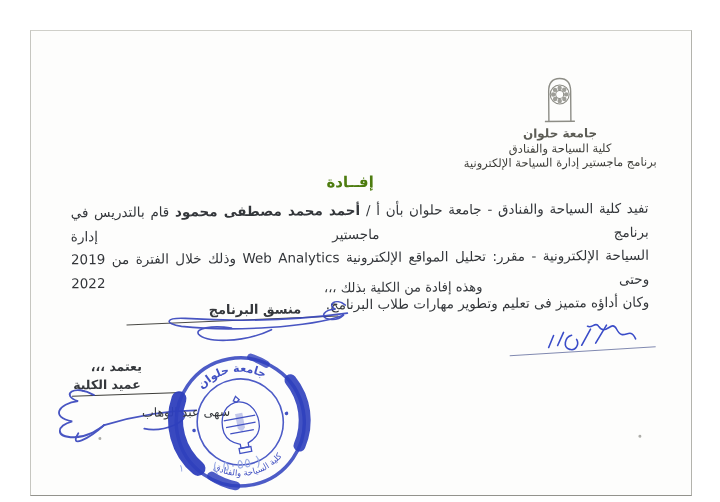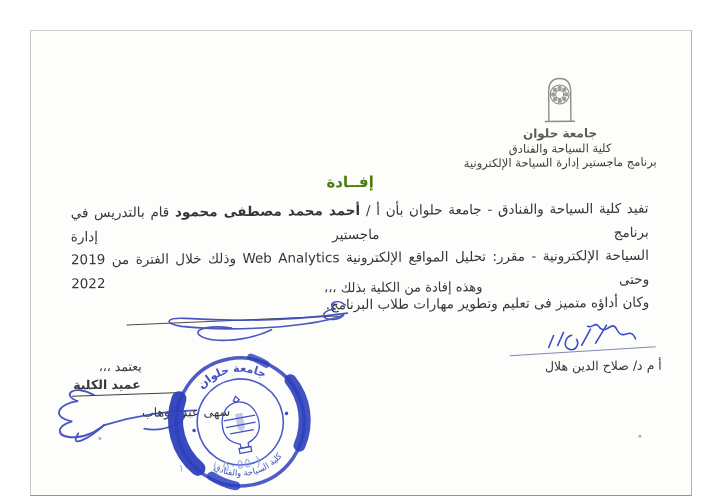--- a/index.html
+++ b/index.html
@@ -37,21 +37,21 @@
   .sig-right .t{position:absolute;top:0;right:30px;font-weight:bold;font-size:13px;white-space:nowrap;}
   .sig-right .n{position:absolute;top:51px;right:12px;font-size:12.5px;white-space:nowrap;}
   .sig-right svg{position:absolute;top:6px;left:6px;}
 
   .sig-left{top:270px;left:100px;width:220px;height:78px;}
   .sig-left .t{position:absolute;top:0;right:50px;font-weight:bold;font-size:13px;white-space:nowrap;}
   .sig-left .n{position:absolute;top:52px;right:28px;font-size:12.5px;white-space:nowrap;}
   .coord-line{top:288px;left:95px;width:212px;height:1px;background:#4a4a46;transform:rotate(-2deg);}
   .coord-swirl{top:258px;left:118px;}
 
-  .approve-label{top:326px;left:40px;width:70px;text-align:right;font-weight:normal;font-size:12.5px;white-space:nowrap;}
+  .approve-label{top:326px;left:40px;width:70px;text-align:right;font-weight:bold;font-size:12.5px;white-space:nowrap;}
   .dean-title{top:344px;left:40px;width:70px;text-align:center;font-weight:bold;font-size:12.5px;white-space:nowrap;}
   .dean-line{top:361px;left:40px;width:110px;height:1.2px;background:#3d3d39;transform:rotate(-1.5deg);}
   .dean-swirl{top:346px;left:0px;}
   .dean-name{top:372px;left:58px;width:140px;text-align:right;font-size:12.5px;white-space:nowrap;}
 
   
   .stamp{top:312px;left:126px;}
   .stamp-note{top:424px;left:148px;width:112px;text-align:center;
     font-size:13.5px;color:#94a6e2;transform:rotate(-8deg);letter-spacing:2px;opacity:.9;}
   .tick{top:430px;left:146px;font-size:10px;color:#94a6e2;}
@@ -100,24 +100,24 @@
       <svg width="160" height="48" viewBox="0 0 160 48">
         <g stroke="#3a4cc8" stroke-width="1.6" fill="none" stroke-linecap="round">
           <path d="M132,26 C126,12 120,30 113,16 C108,6 102,24 95,13 C92,8 88,16 84,13"></path>
           <path d="M92,30 l11,-18"></path>
           <path d="M78,32 l9,-16"></path>
           <path d="M68,22 c-7,2 -9,12 -2,14 c6,2 10,-5 7,-10"></path>
           <path d="M54,32 l6,-13 M45,34 l5,-12"></path>
         </g>
         <line x1="6" y1="42" x2="152" y2="34" stroke="#8089b0" stroke-width="1"></line>
       </svg>
-      <div class="n" dir="rtl">أ م د/ صلاح الدين هلال</div>
     </div>
 
     <div class="abs sig-left">
+      <div class="t" dir="rtl">منسق البرنامج</div>
     </div>
     <div class="abs coord-line"></div>
     <svg class="abs coord-swirl" width="212" height="62" viewBox="0 0 212 62">
       <g stroke="#3947bd" stroke-width="1.6" fill="none" stroke-linecap="round" opacity="0.92">
         <path d="M196,16 C186,8 177,16 186,20 C175,20 169,28 180,30 C186,31 191,29 194,26"></path>
         <path d="M194,26 C160,38 82,42 32,36 C14,33 16,27 36,28 C92,32 152,30 198,24"></path>
         <path d="M122,40 C92,54 56,52 49,44 C45,38 62,35 82,38"></path>
       </g>
     </svg>
 

